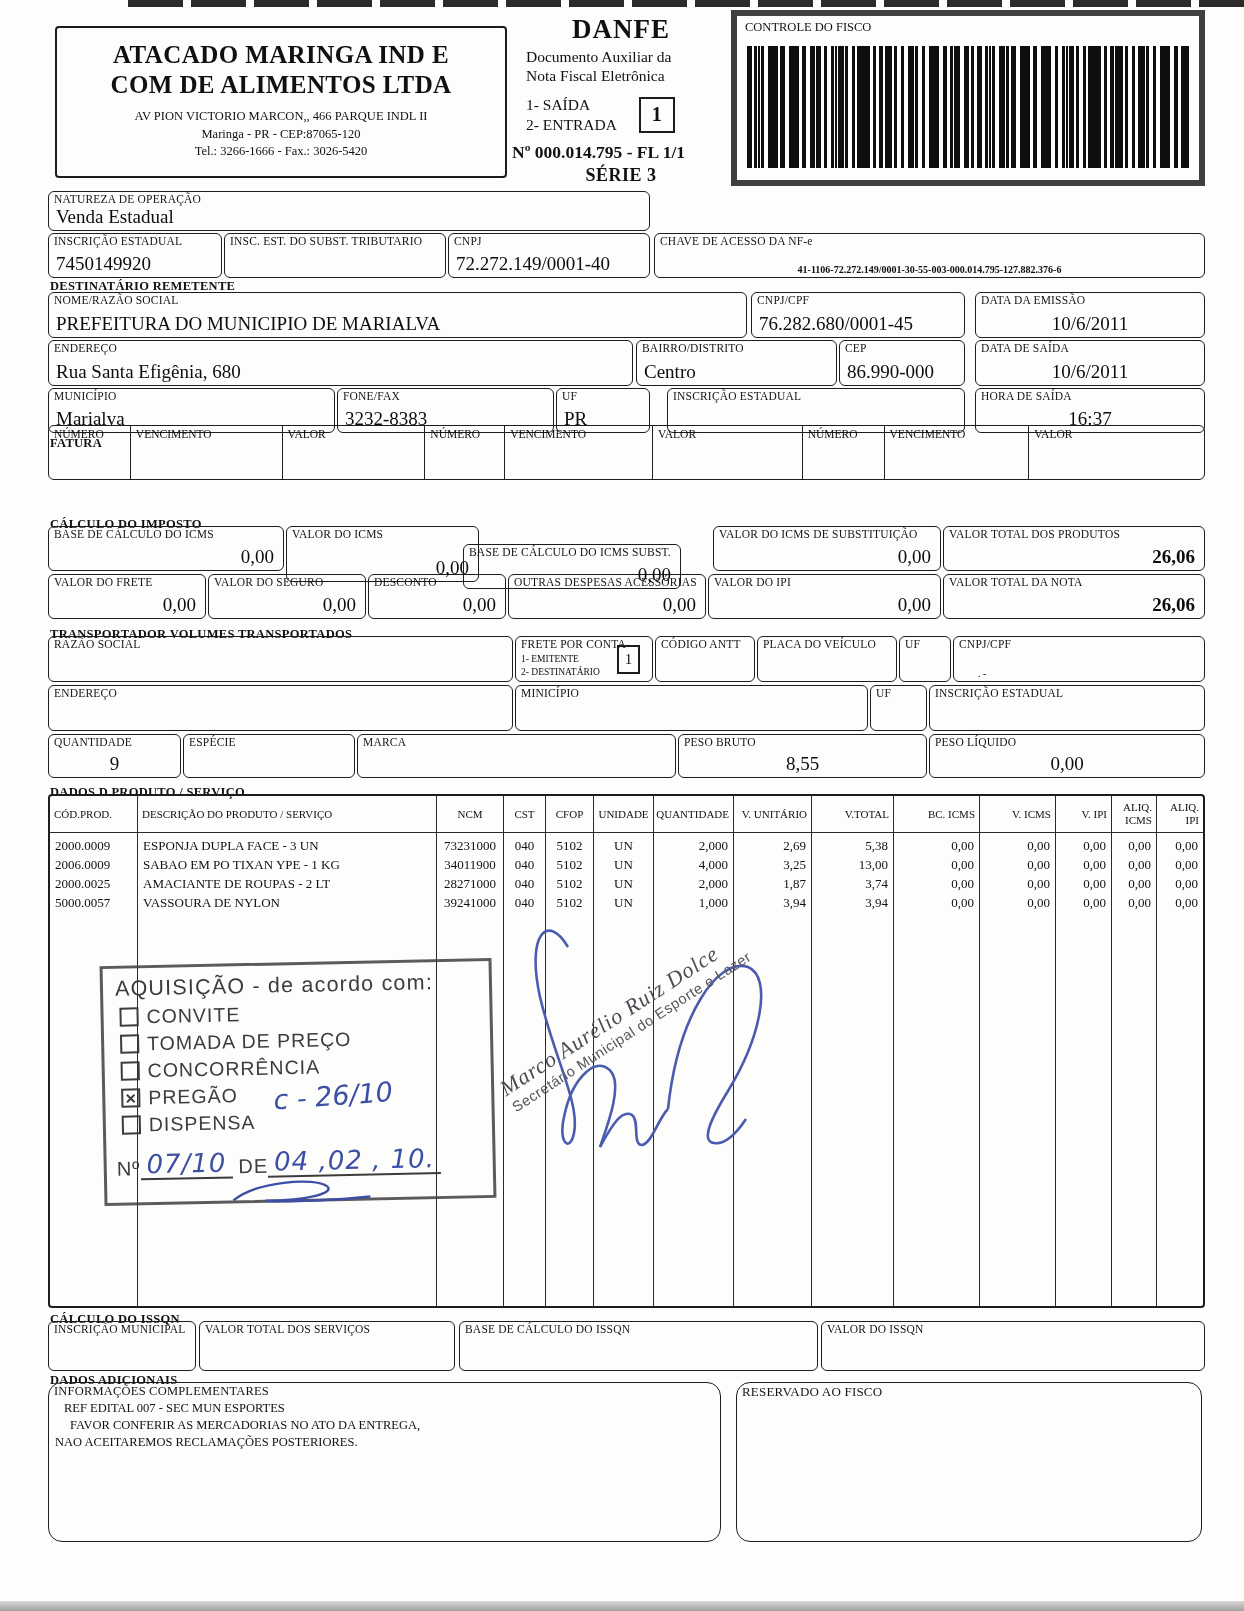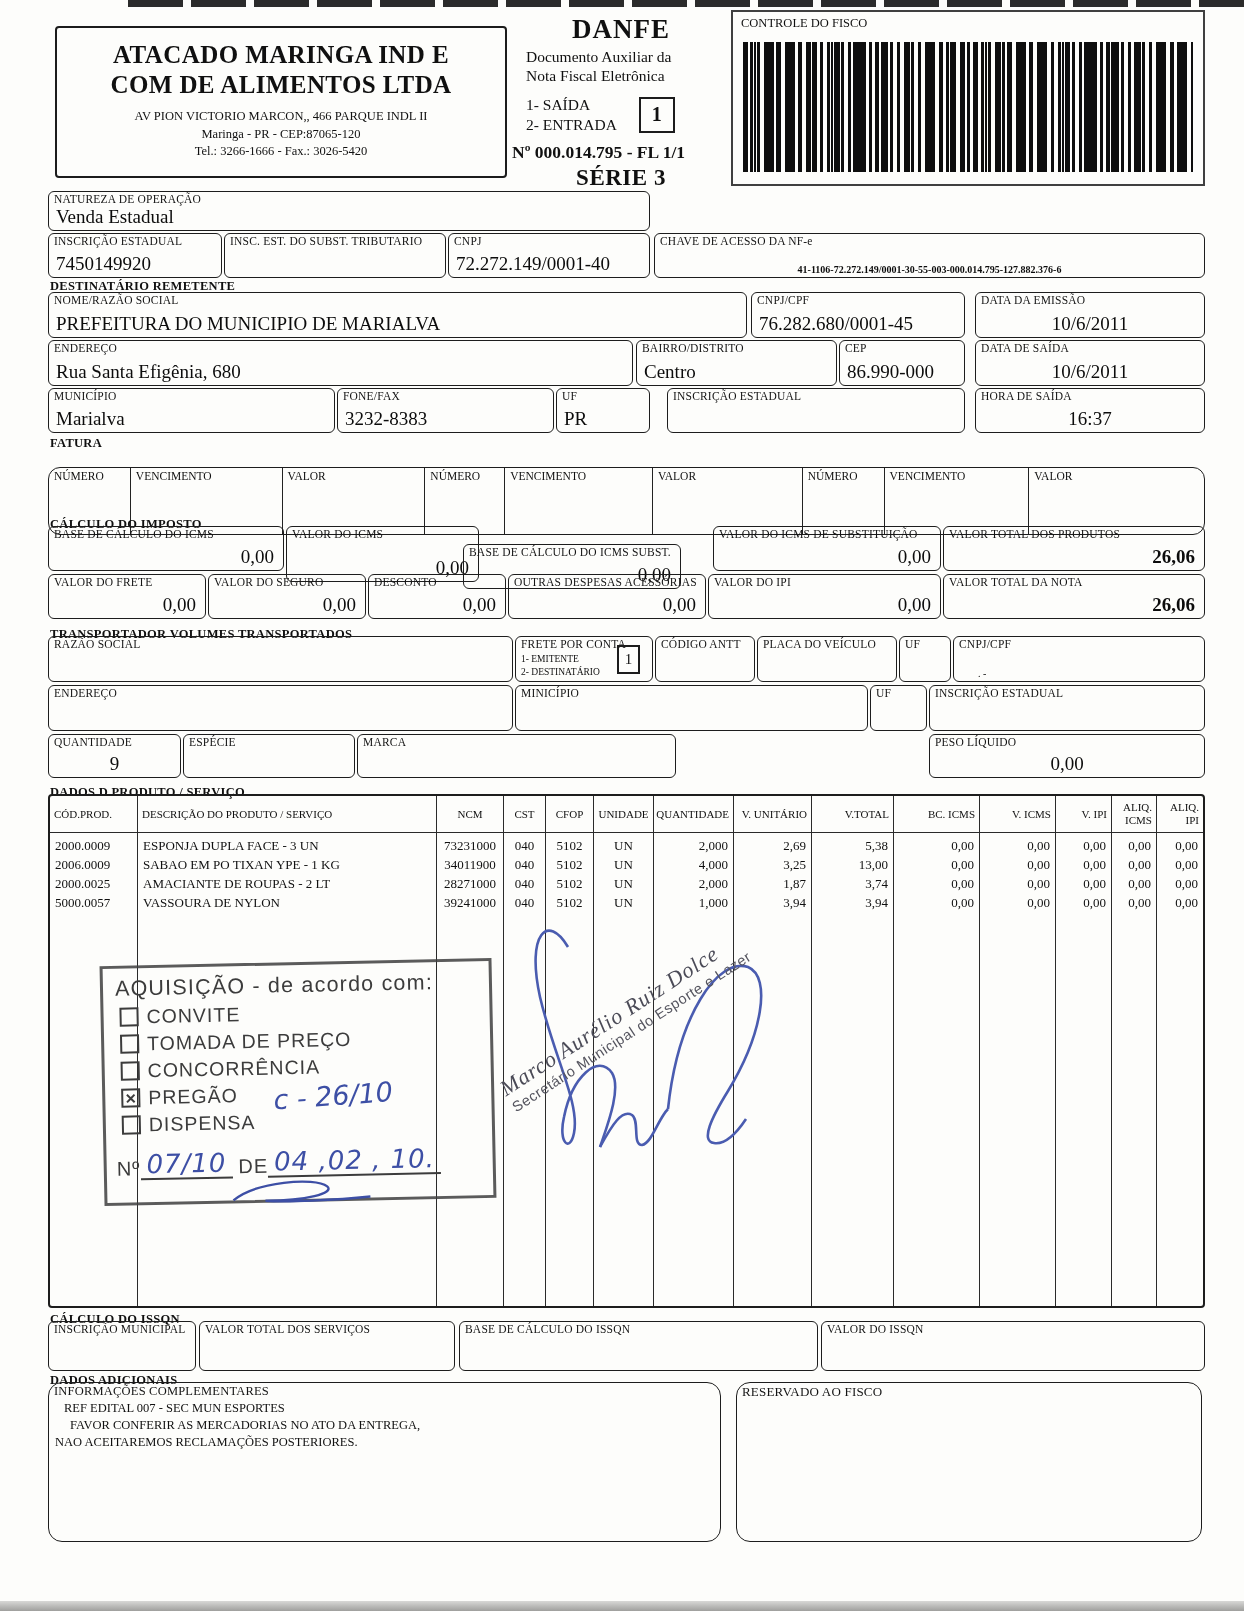--- a/index.html
+++ b/index.html
@@ -17,31 +17,31 @@
   .emit-box{position:absolute;left:55px;top:26px;width:452px;height:152px;border:2px solid #1c1c1c;border-radius:4px;box-sizing:border-box;text-align:center;}
   .emit-name{font-weight:bold;font-size:25px;line-height:1.18;margin-top:12px;letter-spacing:.4px;}
   .emit-addr{font-size:12.5px;line-height:1.4;margin-top:9px;}
   .danfe{position:absolute;left:512px;top:14px;width:218px;height:168px;}
   .danfe-title{text-align:center;font-weight:bold;font-size:27px;letter-spacing:1px;}
   .danfe-sub{font-size:15.5px;line-height:1.25;margin-top:2px;padding-left:14px;}
   .danfe-opts{display:flex;align-items:center;margin-top:9px;padding-left:14px;}
   .danfe-optlines{font-size:15.5px;line-height:1.3;}
   .tipo-box{width:32px;height:32px;border:2.5px solid #1c1c1c;margin-left:22px;display:flex;align-items:center;justify-content:center;font-weight:bold;font-size:20px;}
   .danfe-num{font-weight:bold;font-size:17.5px;margin-top:7px;white-space:nowrap;}
-  .danfe-serie{font-weight:bold;font-size:23px;text-align:center;margin-top:2px;letter-spacing:.5px;}
-  .fisco-box{position:absolute;left:731px;top:10px;width:474px;height:176px;border:2px solid #404040;box-sizing:border-box;}
+  .danfe-serie{font-weight:bold;font-size:18px;text-align:center;margin-top:2px;letter-spacing:.5px;}
+  .fisco-box{position:absolute;left:731px;top:10px;width:474px;height:176px;border:6px solid #404040;box-sizing:border-box;}
   .fisco-label{position:absolute;top:4px;left:8px;font-size:12.5px;}
   .barcode{position:absolute;left:10px;right:10px;top:30px;bottom:12px;
     background-image:
       repeating-linear-gradient(90deg,#0e0e0e 0 3px,transparent 3px 7px),
       repeating-linear-gradient(90deg,#0e0e0e 0 2px,transparent 2px 11px),
       repeating-linear-gradient(90deg,#0e0e0e 0 5px,transparent 5px 23px),
       repeating-linear-gradient(90deg,transparent 0 37px,#fff 37px 41px);}
   
-  .fatura-box{position:absolute;left:48px;top:467px;width:1157px;height:68px;border:1.8px solid #1d1d1d;border-radius:12px;box-sizing:border-box;display:flex;}
+  .fatura-box{position:absolute;left:48px;top:425px;width:1157px;height:55px;border:1.8px solid #1d1d1d;border-radius:6px;box-sizing:border-box;display:flex;}
   .fat-cell{position:relative;height:100%;box-sizing:border-box;border-right:1.5px solid #222;}
   .fat-cell:last-child{border-right:none;}
   .flabel2{position:absolute;top:2px;left:5px;font-size:11.5px;white-space:nowrap;}
   
   .frete-opts{position:absolute;left:5px;top:16px;font-size:9.5px;line-height:1.35;}
   .frete-box{position:absolute;right:12px;bottom:7px;width:19px;height:25px;border:2px solid #1c1c1c;display:flex;align-items:center;justify-content:center;font-size:15px;}
   
   .prod-table{position:absolute;left:48px;top:794px;width:1157px;height:514px;border:2px solid #1d1d1d;border-radius:4px;box-sizing:border-box;
     display:grid;grid-template-columns:88px 299px 67px 42px 48px 60px 80px 78px 82px 86px 76px 56px 45px auto;
     grid-template-rows:37px 4px 19px 19px 19px 19px auto;}
@@ -308,20 +308,24 @@
   </div>
   <div class="field" style="left:48px;top:734px;width:133px;height:44px;">
     <div class="flabel">QUANTIDADE</div>
     <div class="fval center">9</div>
   </div>
   <div class="field" style="left:183px;top:734px;width:172px;height:44px;">
     <div class="flabel">ESPÉCIE</div>
   </div>
   <div class="field" style="left:357px;top:734px;width:319px;height:44px;">
     <div class="flabel">MARCA</div>
+  </div>
+  <div class="field" style="left:678px;top:734px;width:249px;height:44px;">
+    <div class="flabel">PESO BRUTO</div>
+    <div class="fval center">8,55</div>
   </div>
   <div class="field" style="left:929px;top:734px;width:276px;height:44px;">
     <div class="flabel">PESO LÍQUIDO</div>
     <div class="fval center">0,00</div>
   </div>
 
   <div class="seclabel" style="left:50px;top:785px;">DADOS D PRODUTO / SERVIÇO</div>
   <div class="prod-table" id="prod-table">
       <div class="pc ph al">CÓD.PROD.</div>
       <div class="pc ph al">DESCRIÇÃO DO PRODUTO / SERVIÇO</div>

